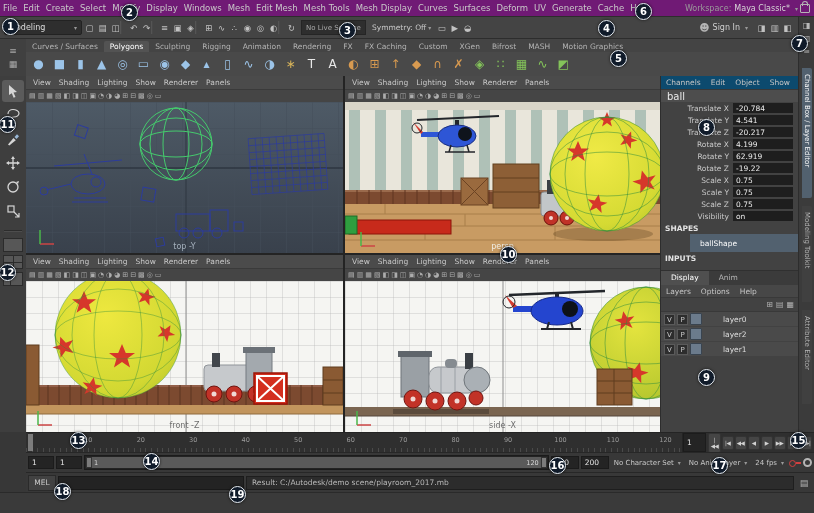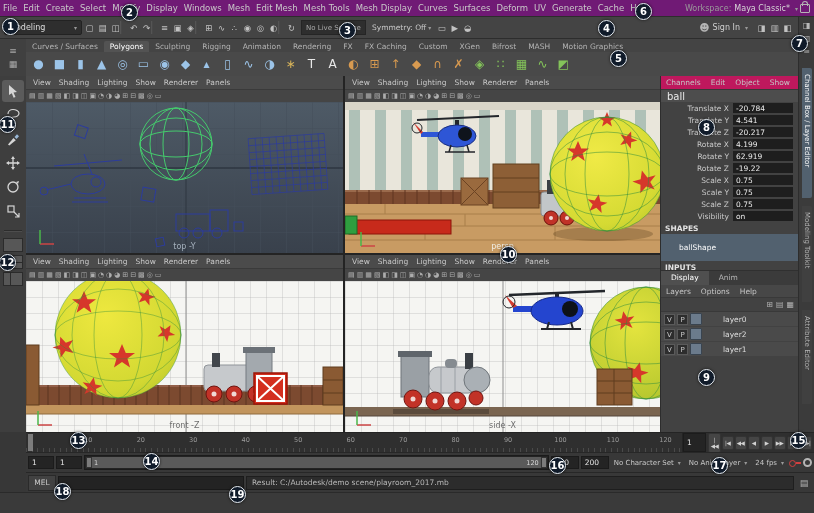--- a/index.html
+++ b/index.html
@@ -50,28 +50,28 @@
   .vp-menu{height:13px;background:#4b4b4b;display:flex;align-items:center;padding:0 3px;border-bottom:1px solid #3a3a3a;}
   .vp-menu span{font-size:7.5px;color:#c9c9c9;padding:0 4px;white-space:nowrap;}
   .vp-icons{height:12px;background:#454545;display:flex;align-items:center;padding:0 3px;border-bottom:1px solid #333;gap:2px;}
   .vp-icons span{font-size:7px;color:#adadad;}
   .vp-canvas{position:absolute;left:0;top:26px;right:0;bottom:0;}
   .vp-canvas svg{position:absolute;left:0;top:0;width:100%;height:100%;}
   .vp-label{position:absolute;bottom:2px;left:0;width:100%;text-align:center;font-size:8px;z-index:3;}
   .lbl-dark{color:#a4b0bc;} .lbl-light{color:#6e6e6e;} .lbl-floor{color:#f0ede4;}
   
   .rightpanel{position:absolute;left:660px;top:76px;width:138px;height:356px;background:#424242;border-left:1px solid #2d2d2d;box-sizing:border-box;}
-  .cb-menu{height:13px;display:flex;align-items:center;background:#be185d;border-bottom:1px solid #383838;}
+  .cb-menu{height:13px;display:flex;align-items:center;background:#0c4a6e;border-bottom:1px solid #383838;}
   .cb-menu span{font-size:7.5px;color:#c5c5c5;padding:0 5px;}
   .cb-object{height:12px;font-size:10px;color:#e8e8e8;padding-left:6px;background:#4d4d4d;display:flex;align-items:center;}
   .cb-row{height:12px;display:flex;align-items:center;}
   .cb-label{width:72px;text-align:right;font-size:7.5px;color:#c9c9c9;padding-right:4px;box-sizing:border-box;white-space:nowrap;}
   .cb-value{width:54px;height:10px;background:#1e1e1e;font-size:7.5px;color:#ededed;padding:0 3px;display:flex;align-items:center;}
   .cb-section{height:12px;font-size:7.5px;font-weight:bold;color:#e2e2e2;padding-left:4px;display:flex;align-items:center;}
-  .cb-node{height:27px;font-size:7.5px;color:#fff;padding-left:18px;display:flex;align-items:center;}
+  .cb-node{height:18px;font-size:7.5px;color:#fff;padding-left:10px;display:flex;align-items:center;margin-left:29px;}
   .cb-node.sel{background:#52616f;}
   .layereditor{position:absolute;left:0;top:194px;width:100%;bottom:0;border-top:1px solid #303030;background:#424242;}
   .le-tabs{height:14px;display:flex;background:#3b3b3b;}
   .le-tab{font-size:7.5px;color:#b5b5b5;padding:2px 10px;}
   .le-tab[data-active="true"]{background:#4f4f4f;color:#fff;}
   .le-menu{height:12px;display:flex;align-items:center;background:#474747;border-bottom:1px solid #393939;}
   .le-menu span{font-size:7.5px;color:#c5c5c5;padding:0 5px;}
   .le-toolbar{height:13px;display:flex;align-items:center;justify-content:flex-end;gap:3px;padding-right:4px;border-bottom:1px solid #393939;}
   .le-toolbar span{font-size:8px;color:#b5b5b5;}
   .layer-row{height:14px;display:flex;align-items:center;gap:2px;padding-left:3px;background:#4a4a4a;border-bottom:1px solid #424242;}
@@ -902,21 +902,21 @@
       <div class="callout" style="left: 121px; top: 4px;">2</div>
       <div class="callout" style="left: 339px; top: 22px;">3</div>
       <div class="callout" style="left: 598px; top: 20px;">4</div>
       <div class="callout" style="left: 610px; top: 50px;">5</div>
       <div class="callout" style="left: 635px; top: 3px;">6</div>
       <div class="callout" style="left: 791px; top: 35px;">7</div>
       <div class="callout" style="left: 698px; top: 119px;">8</div>
       <div class="callout" style="left: 698px; top: 369px;">9</div>
       <div class="callout" style="left: 500px; top: 246px;">10</div>
       <div class="callout" style="left: -1px; top: 116px;">11</div>
-      <div class="callout" style="left: -1px; top: 254px;">12</div>
+      <div class="callout" style="left: -1px; top: 264px;">12</div>
       <div class="callout" style="left: 70px; top: 432px;">13</div>
       <div class="callout" style="left: 143px; top: 453px;">14</div>
       <div class="callout" style="left: 790px; top: 432px;">15</div>
       <div class="callout" style="left: 549px; top: 457px;">16</div>
       <div class="callout" style="left: 711px; top: 457px;">17</div>
       <div class="callout" style="left: 54px; top: 483px; text-align: center;">18</div>
       <div class="callout" style="left: 229px; top: 486px;">19</div>
     </div>
 </div>
 

